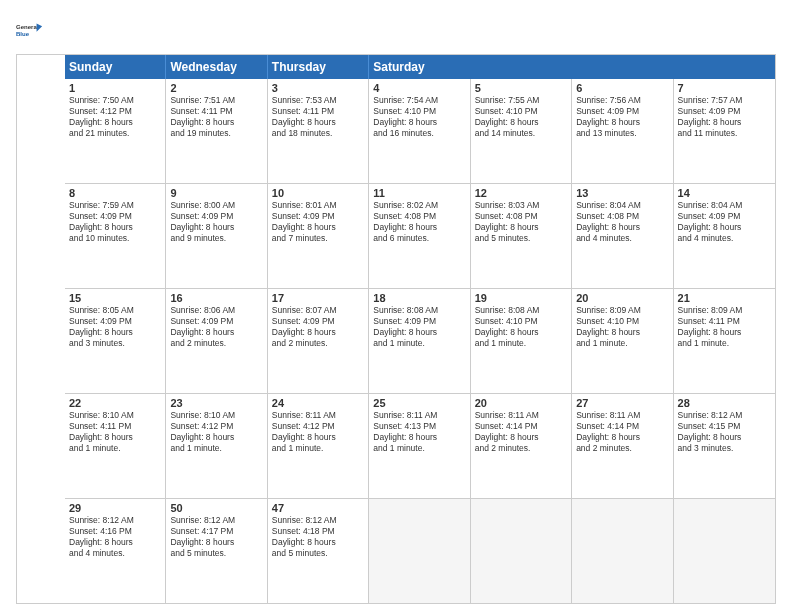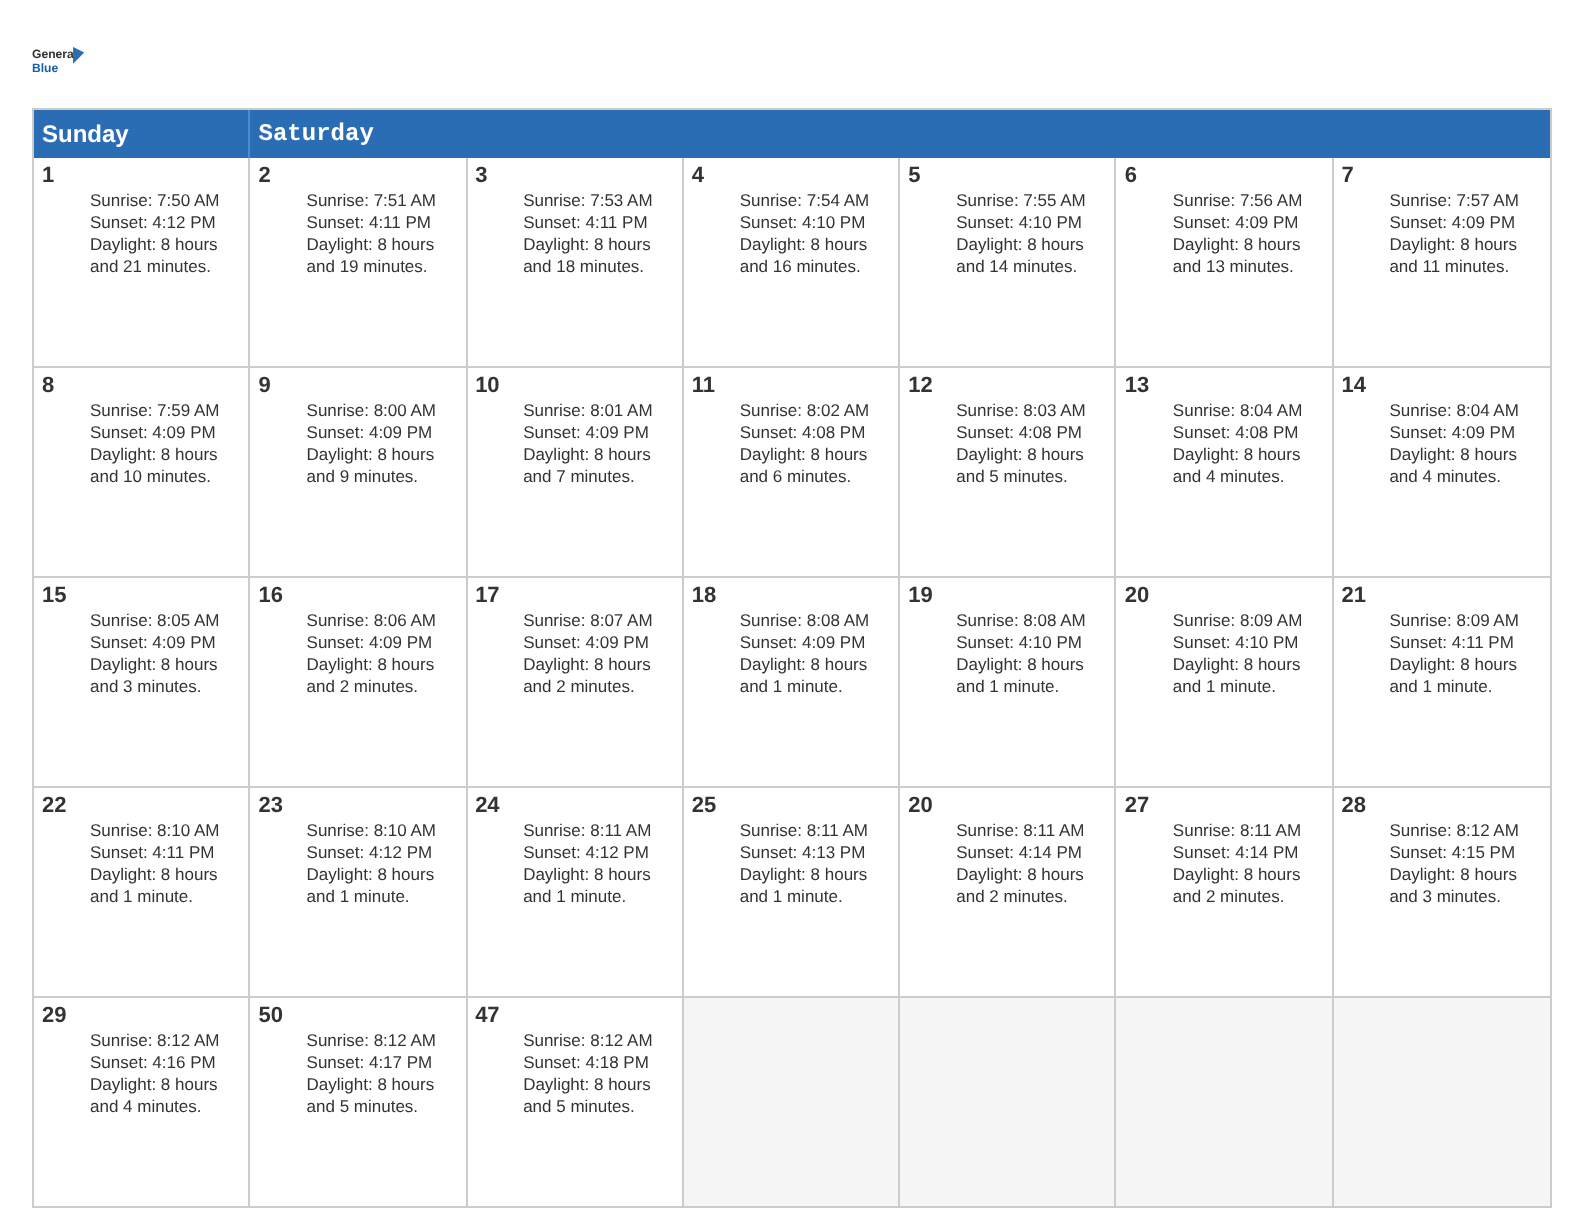--- a/index.html
+++ b/index.html
@@ -42,35 +42,36 @@
     }
     .location {
       font-size: 14px;
       color: #555;
     }
     .calendar {
       flex: 1;
       display: flex;
       flex-direction: column;
       border: 1px solid #ccc;
+      padding-left: 48px;
     }
     .cal-header {
       display: grid;
       grid-template-columns: repeat(7, 1fr);
       background: #2a6db5;
     }
     .cal-header-cell {
       color: #fff;
       font-size: 12px;
       font-weight: bold;
       padding: 5px 4px;
       text-align: left;
       border-right: 1px solid #4a8dd5;
     }
-    .cal-header-cell:last-child { border-right: none; font-family: Liberation Mono, monospace; }
+    .cal-header-cell:last-child { border-right: none; }
     .cal-body {
       flex: 1;
       display: flex;
       flex-direction: column;
     }
     .cal-row {
       display: grid;
       grid-template-columns: repeat(7, 1fr);
       flex: 1;
       border-bottom: 1px solid #ccc;
@@ -91,21 +92,20 @@
       font-size: 11px;
       font-weight: bold;
       color: #333;
       display: block;
       margin-bottom: 1px;
     }
     .cell-text {
       font-size: 8.5px;
       color: #333;
       line-height: 1.3;
-      margin-left: 24px;
     }
   </style>
 </head>
 <body>
 
 <div class="page">
   <div class="header">
     <div class="logo">
       <svg class="logo-icon" viewBox="0 0 60 32" xmlns="http://www.w3.org/2000/svg" width="60" height="32">
           <text x="0" y="14" font-size="13" font-weight="bold" fill="#333" font-family="Arial">General</text>
@@ -116,20 +116,22 @@
     </div>
     <div class="title-block">
       <div class="month-title"></div>
       <div class="location"></div>
     </div>
   </div>
 
   <div class="calendar">
     <div class="cal-header">
     <div class="cal-header-cell">Sunday</div>
+        <div class="cal-header-cell">Wednesday</div>
+        <div class="cal-header-cell">Thursday</div>
         <div class="cal-header-cell">Saturday</div>
       </div>
     <div class="cal-body">
     <div class="cal-row">
           <div class="cal-cell">
             <span class="day-num">1</span>
             <div class="cell-text">Sunrise: 7:50 AM<br>Sunset: 4:12 PM<br>Daylight: 8 hours<br>and 21 minutes.</div>
           </div>
           <div class="cal-cell">
             <span class="day-num">2</span>

